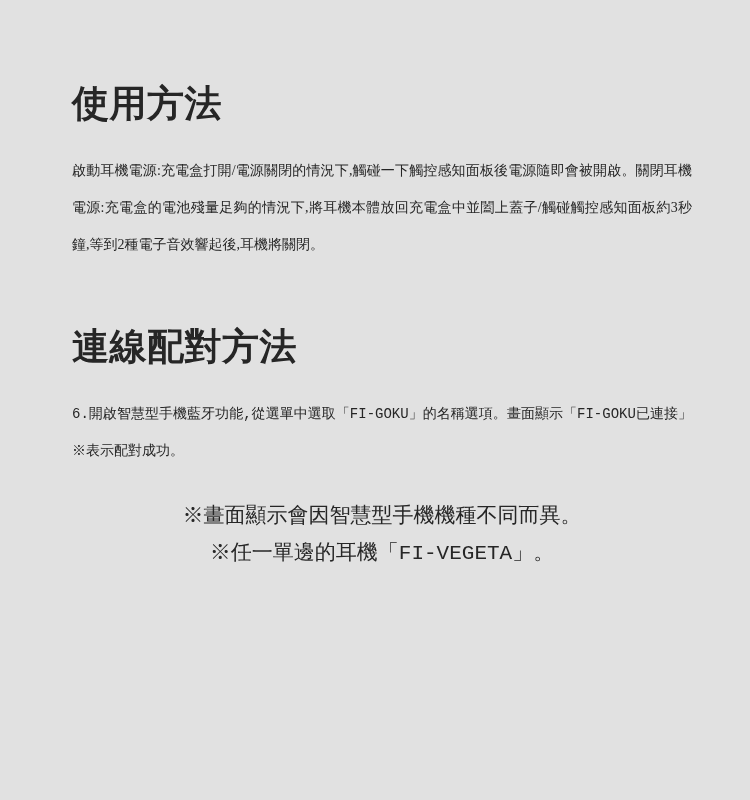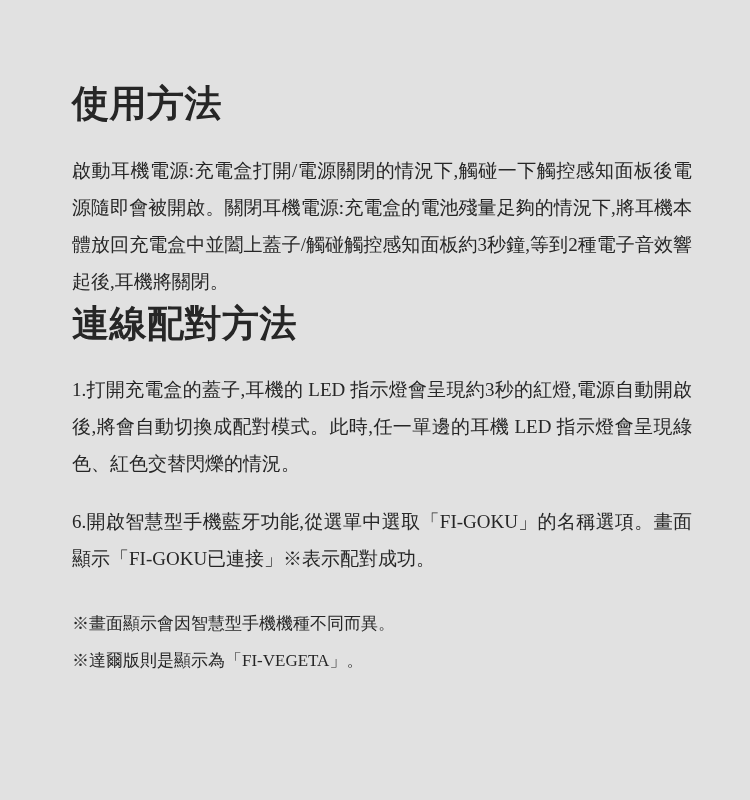--- a/index.html
+++ b/index.html
@@ -20,58 +20,59 @@
   .doc {
     padding: 80px 58px 0 72px;
   }
   .doc h1 {
     font-size: 37px;
     line-height: 48px;
     font-weight: 700;
     letter-spacing: 0.5px;
   }
   .doc .body-text {
-    font-size: 19px;
+    font-size: 14px;
     line-height: 37px;
     text-align: justify;
   }
   .section-usage .body-text {
     margin-top: 24px;
   }
   .section-pairing {
+    margin-top: 62px;
+    font-family: Liberation Mono, monospace;
   }
   .section-pairing .step {
     margin-top: 23px;
   }
   .section-pairing .step + .step {
     margin-top: 21px;
   }
   .notes {
     margin-top: 28px;
   }
   .notes .note {
-    font-size: 17px;
+    font-size: 21px;
     line-height: 37px;
-    text-align: left;
+    text-align: center;
   }
 </style>
 </head>
 <body>
 
 <div class="doc">
 
   <section class="section-usage">
     <h1>使用方法</h1>
     <p class="body-text">啟動耳機電源:充電盒打開/電源關閉的情況下,觸碰一下觸控感知面板後電源隨即會被開啟。關閉耳機電源:充電盒的電池殘量足夠的情況下,將耳機本體放回充電盒中並闔上蓋子/觸碰觸控感知面板約3秒鐘,等到2種電子音效響起後,耳機將關閉。</p>
   </section>
 
   <section class="section-pairing">
     <h1>連線配對方法</h1>
-    <p class="body-text step">1.打開充電盒的蓋子,耳機的 LED 指示燈會呈現約3秒的紅燈,電源自動開啟後,將會自動切換成配對模式。此時,任一單邊的耳機 LED 指示燈會呈現綠色、紅色交替閃爍的情況。</p>
     <p class="body-text step">6.開啟智慧型手機藍牙功能,從選單中選取「FI-GOKU」的名稱選項。畫面顯示「FI-GOKU已連接」※表示配對成功。</p>
 
     <div class="notes">
       <p class="note">※畫面顯示會因智慧型手機機種不同而異。</p>
-      <p class="note">※達爾版則是顯示為「FI-VEGETA」。</p>
+      <p class="note">※任一單邊的耳機「FI-VEGETA」。</p>
     </div>
   </section>
 
 </div>
 
 </body></html>

